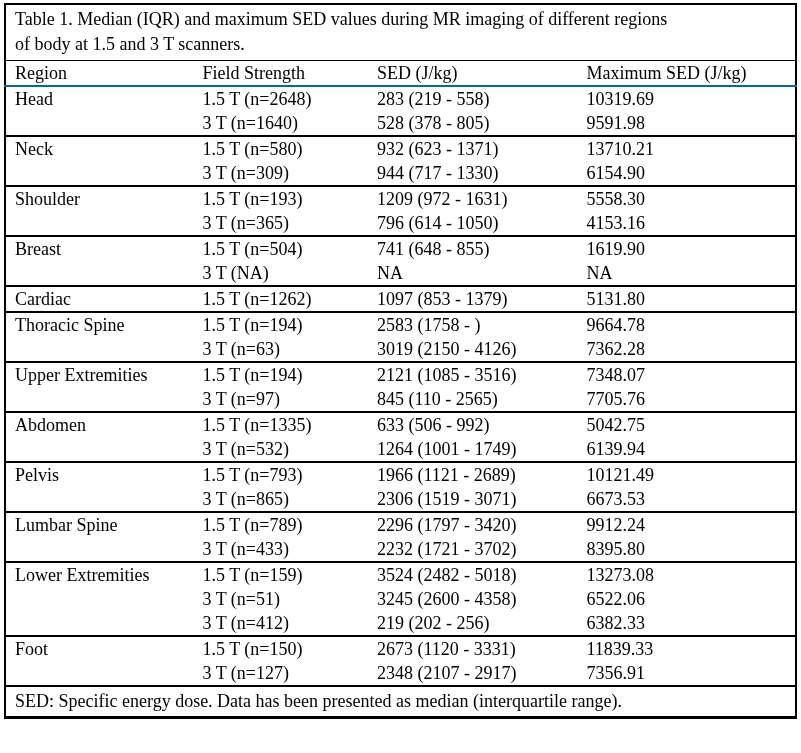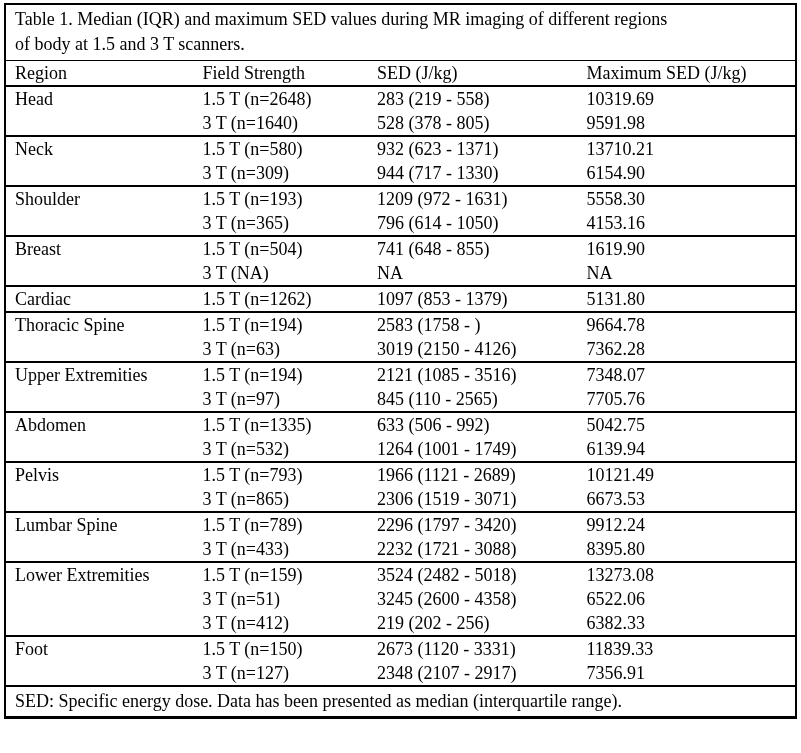--- a/index.html
+++ b/index.html
@@ -41,21 +41,21 @@
     overflow: hidden;
   }
   tr.title-row td {
     border-bottom: 1px solid #000000;
     padding-top: 2px;
     padding-bottom: 3px;
     line-height: 25px;
     white-space: normal;
   }
   tr.header-row th {
-    border-bottom: 2px solid #000000;
+    border-bottom: 2px solid #0369a1;
     line-height: 24px;
   }
   tbody tr.group-first td {
     border-top: 2px solid #000000;
     margin-left: 40px;
   }
   tbody td {
     line-height: 24px;
   }
   tr.footnote-row td {
@@ -196,21 +196,21 @@
         </tr>
         <tr class="group-first">
           <td>Lumbar Spine</td>
           <td>1.5 T (n=789)</td>
           <td>2296 (1797 - 3420)</td>
           <td>9912.24</td>
         </tr>
         <tr class="group-rest">
           <td></td>
           <td>3 T (n=433)</td>
-          <td>2232 (1721 - 3088)</td>
+          <td>2232 (1721 - 3702)</td>
           <td>8395.80</td>
         </tr>
         <tr class="group-first">
           <td>Lower Extremities</td>
           <td>1.5 T (n=159)</td>
           <td>3524 (2482 - 5018)</td>
           <td>13273.08</td>
         </tr>
         <tr class="group-rest">
           <td></td>

